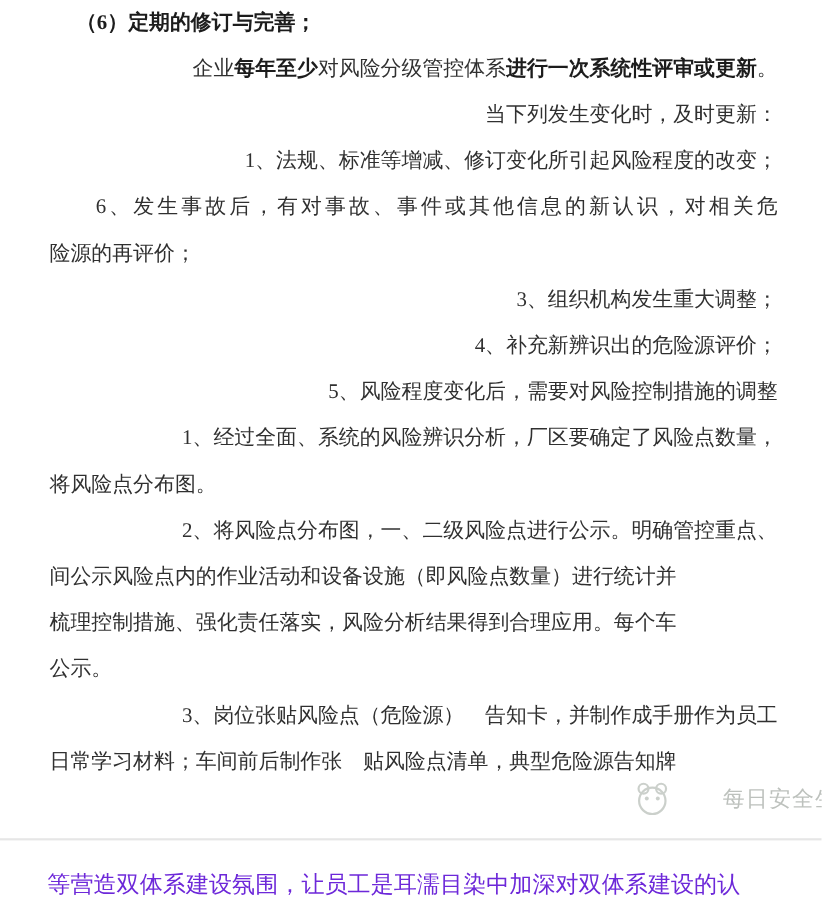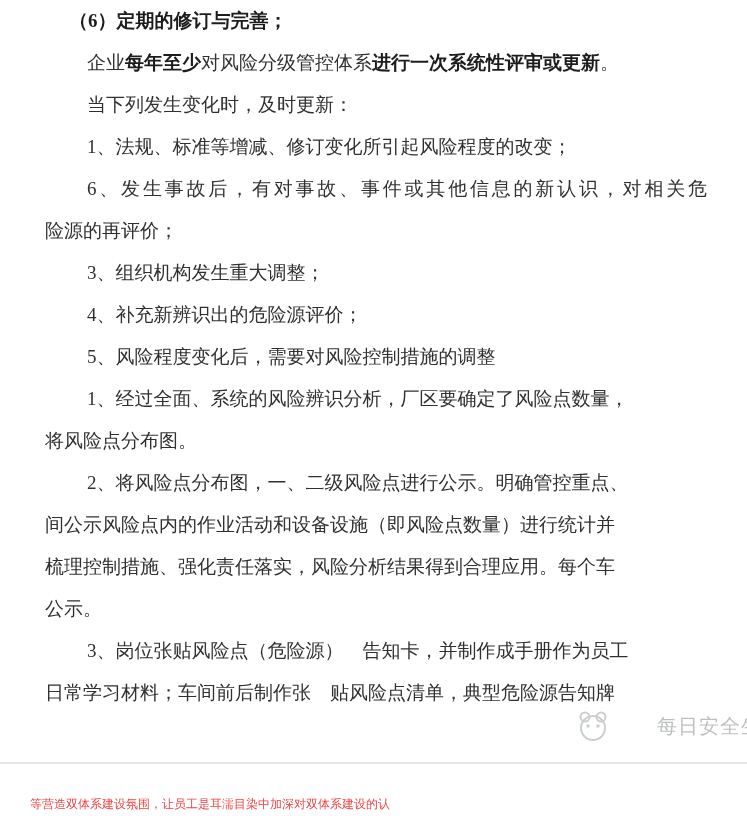--- a/index.html
+++ b/index.html
@@ -32,21 +32,21 @@
     color: #303030;
     font-size: 19px;
   }
   .line {
     line-height: 42px;
     height: 42px;
     white-space: nowrap;
     text-align: left;
   }
   
-  .ind { text-indent: 42px; }
+  .ind { text-indent: 42px; text-align: right; }
   
   .ind-h { text-indent: 24px; }
   .bold { font-weight: 700; color: #1c1c1c; }
   .b { font-weight: 700; color: #1c1c1c; }
   
   .fill {
     white-space: normal;
     text-align: justify;
     text-align-last: justify;
   }
@@ -55,24 +55,24 @@
     left: 0;
     top: 762px;
     width: 747px;
     height: 2px;
     background: #e6e6e6;
   }
   .next-page {
     position: absolute;
     left: 0;
     top: 783px;
-    padding-left: 30px;
+    padding-left: 43px;
     width: 662px;
-    color: #ef4444;
-    font-size: 12px;
+    color: #6d28d9;
+    font-size: 21px;
   }
   .watermark {
     position: absolute;
     left: 576px;
     top: 704px;
     width: 171px;
     height: 44px;
     display: flex;
     align-items: center;
     opacity: 0.85;

